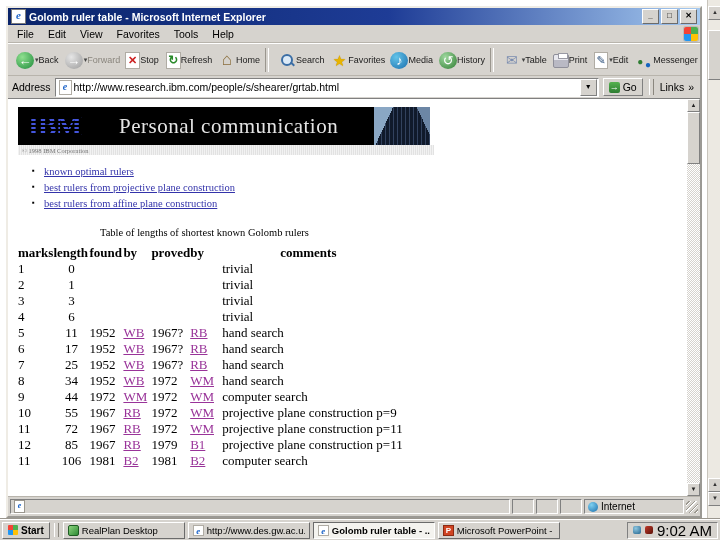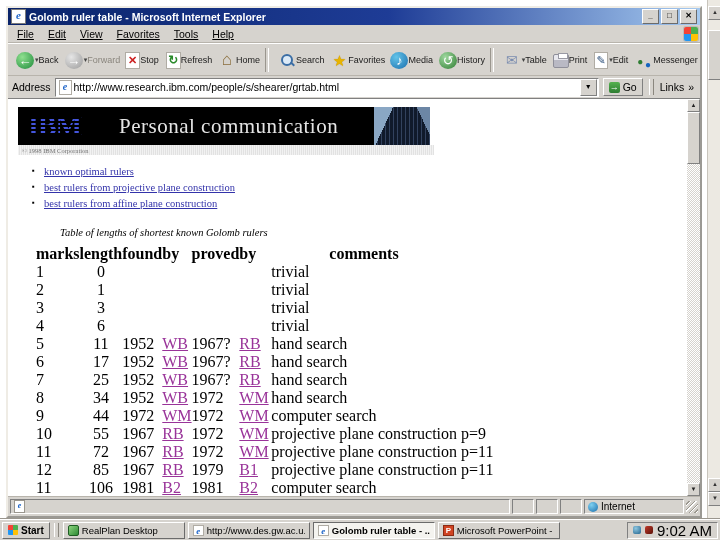--- a/index.html
+++ b/index.html
@@ -11,21 +11,21 @@
   .slide-strip .sbtn{position:absolute;left:0;width:12px;height:12px;background:#d6d3ce;border:1px solid;border-color:#fff #808080 #808080 #fff;font-size:6px;line-height:11px;text-align:center;color:#333;}
   .slide-strip .sthumb{position:absolute;left:0;top:30px;width:12px;height:48px;background:#d6d3ce;border:1px solid;border-color:#fff #808080 #808080 #fff;}
 
   
   .ie-window{position:absolute;left:6px;top:6px;width:696px;height:512px;background:#d6d3ce;border:2px outset #efece5;box-sizing:border-box;display:flex;flex-direction:column;}
   .titlebar{height:17px;background:linear-gradient(90deg,#0a246a 0%,#1e3c96 55%,#a6caf0 100%);display:flex;align-items:center;padding:0 3px;color:#fff;font-size:10.5px;font-weight:bold;flex:0 0 auto;}
   .t-appicon{width:13px;height:13px;background:#fff;border:1px solid #7a7a7a;margin-right:3px;font:italic bold 11px/11px "Liberation Serif",serif;color:#1d64c8;text-align:center;}
   .t-title{flex:1;white-space:nowrap;overflow:hidden;}
   .t-btn{width:15px;height:13px;margin-left:2px;background:#d6d3ce;border:1px solid;border-color:#fff #6b6b6b #6b6b6b #fff;font:bold 8px/12px "Liberation Sans",sans-serif;color:#000;text-align:center;}
 
-  .menubar{height:17px;display:flex;align-items:center;font-size:10.5px;color:#000;border-bottom:1px solid #b8b4ac;padding:0 2px;flex:0 0 auto;text-decoration:underline;}
+  .menubar{height:17px;display:flex;align-items:center;font-size:10.5px;color:#000;border-bottom:1px solid #b8b4ac;padding:0 2px;flex:0 0 auto;}
   .menu-items{display:flex;}
   .menu-item{padding:1px 7px;}
   .win-flag{margin-left:auto;width:14px;height:14px;border-radius:2px;background:conic-gradient(#4caf50 0 25%,#ffc107 25% 50%,#2196f3 50% 75%,#f44336 75%);box-shadow:0 0 0 1px #bbb;}
 
   .toolbar{height:31px;display:flex;align-items:center;border-top:1px solid #fff;border-bottom:1px solid #b8b4ac;padding:0 3px;flex:0 0 auto;}
   .tb-btn{display:flex;flex-direction:row;align-items:center;padding:1px 5px 0 5px;min-width:28px;}
   .icon-row{display:flex;align-items:center;}
   .tb-label{font-size:9px;color:#1a1a1a;margin-top:0;}
   .tb-btn.disabled .tb-label{color:#8a867e;}
   .caret{font-size:7px;color:#444;margin-left:1px;}
@@ -80,22 +80,22 @@
      linear-gradient(245deg,#6c86a5 0 18%,rgba(108,134,165,0) 18%),
      repeating-linear-gradient(90deg,#101a2b 0 3px,#32425e 3px 4px);}
   .banner-copy{width:412px;font-size:6.5px;color:#777;padding:2px 0 0 4px;background:repeating-linear-gradient(90deg,#f2f2f2 0 1px,#e2e2e2 1px 2px);height:8px;}
   .intro{margin:13px 2px 0 2px;line-height:15px;max-width:668px;}
   .ruler-links{list-style:none;margin:11px 0 0 0;padding:0 0 0 26px;}
   .ruler-links li{height:16px;position:relative;}
   .ruler-links li::before{content:"▪";position:absolute;left:-12px;top:0;font-size:8px;}
   a.plink{text-decoration:underline;cursor:pointer;}
   a.blue{color:#3333aa;}
   a.purple{color:#993399;}
-  .tbl-caption{margin:13px 0 0 42px;font-style:italic;}
-  table.rulers{border-collapse:collapse;margin:7px 0 0 18px;font-family:"Liberation Serif",serif;font-size:16px;}
+  .tbl-caption{margin:13px 0 0 82px;}
+  table.rulers{border-collapse:collapse;margin:7px 0 0 0;font-family:"Liberation Serif",serif;font-size:13px;}
   table.rulers th{font-weight:bold;text-align:left;padding:0;height:16px;vertical-align:bottom;}
   table.rulers th:last-child{padding-left:58px;}
   table.rulers td{padding:0;height:15px;vertical-align:bottom;white-space:nowrap;}
   table.rulers td:nth-child(2){text-align:center;}
 
   .vscroll{position:absolute;right:0;top:0;bottom:0;width:13px;
     background-image:linear-gradient(45deg,#d6d3ce 25%,transparent 25%,transparent 75%,#d6d3ce 75%),linear-gradient(45deg,#d6d3ce 25%,transparent 25%,transparent 75%,#d6d3ce 75%);
     background-size:2px 2px;background-position:0 0,1px 1px;background-color:#fff;}
   .vbtn{position:absolute;left:0;width:13px;height:13px;background:#d6d3ce;border:1px solid;border-color:#fff #808080 #808080 #fff;box-sizing:border-box;font-size:6px;line-height:11px;text-align:center;color:#222;}
   .vthumb{position:absolute;left:0;top:13px;width:13px;height:52px;background:#d6d3ce;border:1px solid;border-color:#fff #808080 #808080 #fff;box-sizing:border-box;}

